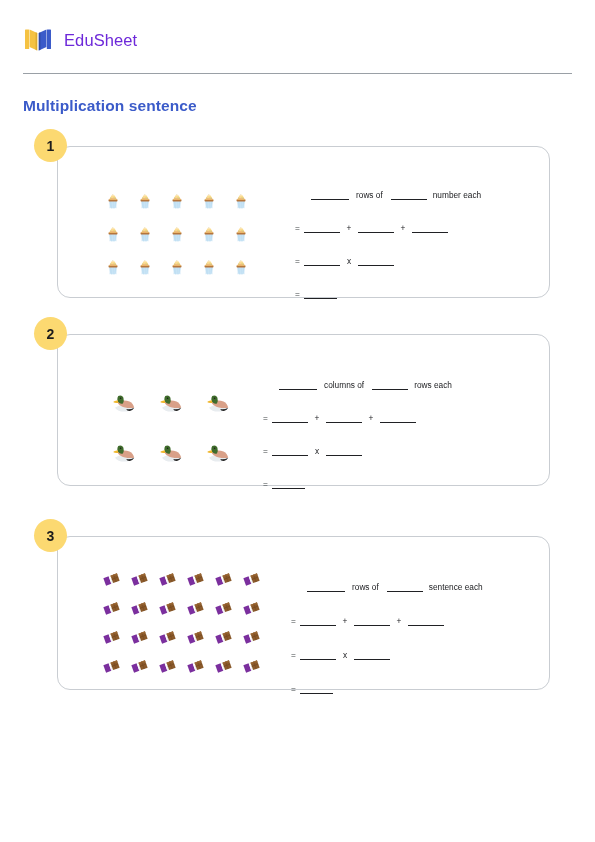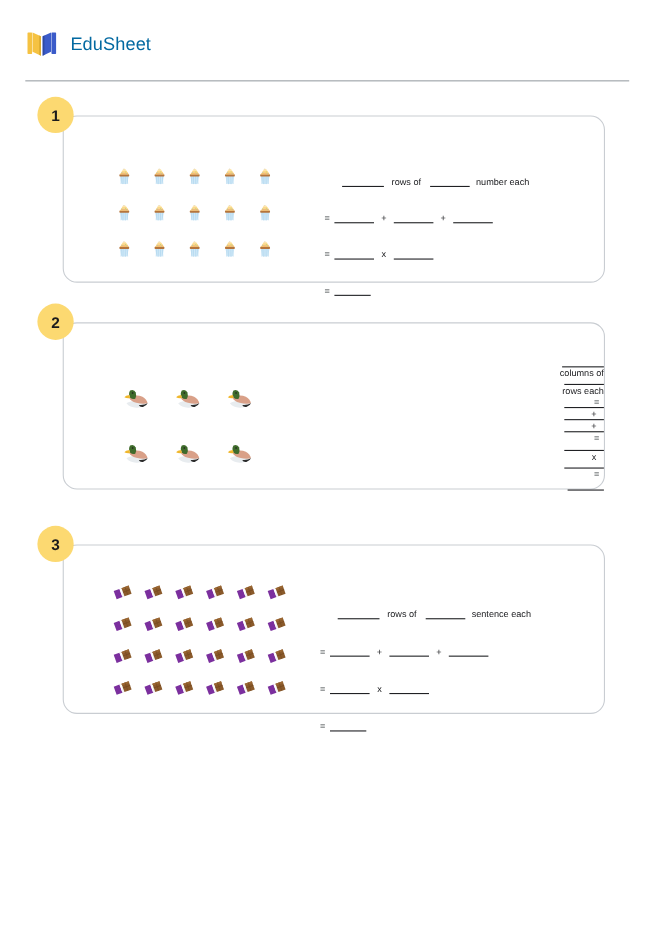--- a/index.html
+++ b/index.html
@@ -33,21 +33,21 @@
     height: 42px;
   }
   .brand-logo {
     width: 30px;
     height: 30px;
     display: block;
     flex: 0 0 auto;
   }
   .brand-name {
     font-size: 16.5px;
-    color: #0369a1;
+    color: #6d28d9;
     letter-spacing: .1px;
     font-weight: 400;
   }
   .header-rule {
     margin-top: 12px;
     border-top: 1px solid #9aa0a6;
     height: 0;
   }
 
   
@@ -114,21 +114,21 @@
   }
 
   .sentence {
     flex: 1 1 auto;
     font-size: 8.3px;
     color: #202124;
     padding-top: 4px;
   }
   .s-line {
     display: flex;
-    align-items: flex-end;
+    align-items: center;
     white-space: nowrap;
   }
   .eq {
     display: inline-block;
     width: 9px;
     color: #3c4043;
     font-size: 8.3px;
   }
   .blank {
     display: inline-block;
@@ -147,21 +147,21 @@
   #problem-1 .objects { padding-top: 19px; }
   #problem-1 .obj-cell { width: 32px; height: 33px; }
   #problem-1 .sentence { padding-left: 38px; padding-top: 14px; }
   #problem-1 .s-line { height: 33px; }
 
   
   #problem-2 { height: 152px; padding-top: 17px; }
   #problem-2 .objects { padding-top: 26px; padding-left: 40px; }
   #problem-2 .obj-cell { width: 47px; height: 50px; }
   #problem-2 .sentence { padding-left: 24px; padding-top: 16px; }
-  #problem-2 .s-line { height: 33px; flex-direction: column; }
+  #problem-2 .s-line { height: 33px; }
 
   
   #problem-3 { height: 154px; padding-top: 14px; }
   #problem-3 .objects { padding-top: 14px; padding-left: 39px; }
   #problem-3 .obj-cell { width: 28px; height: 29px; }
   #problem-3 .sentence { padding-left: 26px; padding-top: 19px; }
   #problem-3 .s-line { height: 34px; }
 
   .gap-1 { height: 36px; }
   .gap-2 { height: 50px; }
@@ -181,20 +181,21 @@
         <path d="M6.6 4.6 L14.2 8.0 L14.2 25.6 L6.6 22.0 Z" fill="#f5c242"></path>
         <path d="M23.4 4.6 L15.8 8.0 L15.8 25.6 L23.4 22.0 Z" fill="#3b5bc9"></path>
         <path d="M14.2 8.0 L14.2 25.6 L12.6 24.8 L12.6 7.3 Z" fill="#dcab30"></path>
         <path d="M15.8 8.0 L15.8 25.6 L17.4 24.8 L17.4 7.3 Z" fill="#2f49a3"></path>
       </svg>
     </span>
     <span class="brand-name">EduSheet</span>
   </div>
   <div class="header-rule"></div>
 
+  <div class="sheet-title">Multiplication sentence</div>
 
   <div class="problems">
 
     <div class="problem" id="problem-1">
       <div class="badge">1</div>
 
       <div class="objects">
         <div class="obj-row">
           <span class="obj-cell">
               <svg width="22" height="22" viewBox="0 0 64 64">

